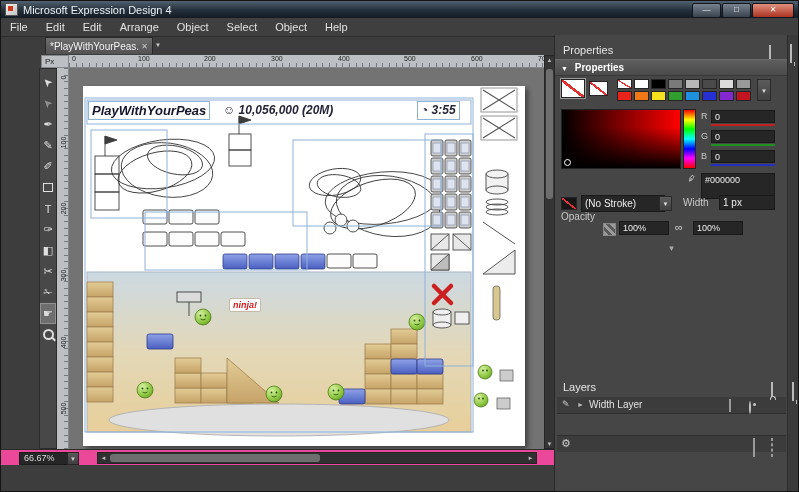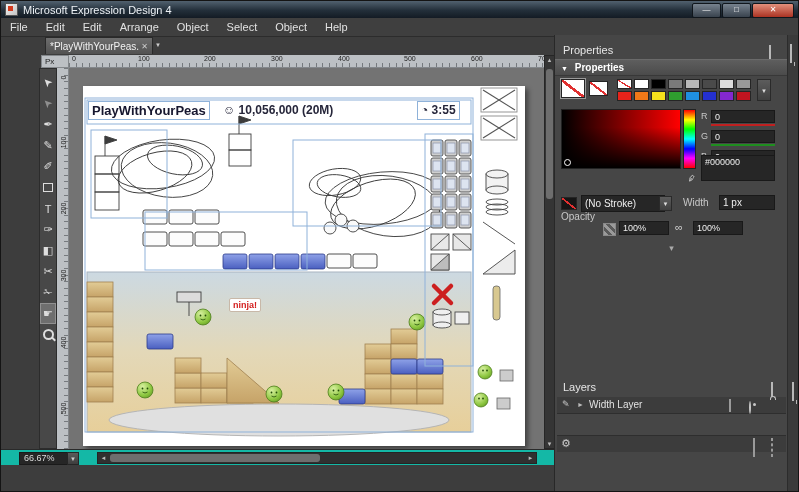--- a/index.html
+++ b/index.html
@@ -50,36 +50,36 @@
   .toolbox{position:absolute;left:38px;top:67px;width:18px;height:381px;background:#484848;
     border:1px solid #2c2c2c;box-sizing:border-box;display:flex;flex-direction:column;align-items:center;padding-top:3px;}
   .tool{width:16px;height:21px;display:flex;align-items:center;justify-content:center;color:#dedede;font-size:11px;}
   .tool.active{background:#6e6e6e;border:1px solid #909090;box-sizing:border-box;}
   .rot-ul{display:inline-block;transform:rotate(-135deg);}
   .sq-glyph{width:8px;height:7px;border:1px solid #dedede;}
   .mag{width:7px;height:7px;border:2px solid #dedede;border-radius:50%;position:relative;}
   .mag::after{content:'';position:absolute;width:5px;height:2px;background:#dedede;right:-4px;bottom:-2px;transform:rotate(45deg);}
 
   
-  .canvas{position:absolute;left:68px;top:67px;width:475px;height:381px;background:#737373;overflow:hidden;}
+  .canvas{position:absolute;left:68px;top:67px;width:475px;height:381px;background:#737373;overflow:hidden;font-style:italic;}
   .artboard{position:absolute;left:14px;top:18px;width:442px;height:360px;background:#ffffff;
     box-shadow:3px 3px 5px rgba(0,0,0,.45);}
   .game-title{position:absolute;left:5px;top:15px;font-size:13px;font-weight:bold;color:#16162e;
     border:1px solid #8fb2d9;padding:0 3px;line-height:17px;}
   .game-score{position:absolute;left:140px;top:17px;font-size:12px;font-weight:bold;color:#26263a;}
   .game-timer{position:absolute;left:334px;top:15px;font-size:12px;font-weight:bold;color:#26263a;
     border:1px solid #8fb2d9;padding:0 3px;line-height:17px;}
   .ninja{position:absolute;left:146px;top:212px;background:#fff;border:1px solid #c8b8a8;border-radius:2px;
     color:#d42020;font-weight:bold;font-size:9px;padding:0 3px;line-height:12px;}
 
   
   .vscroll{position:absolute;left:543px;top:54px;width:11px;height:394px;background:#353535;border:1px solid #262626;box-sizing:border-box;}
   .vthumb{position:absolute;left:1px;top:13px;width:7px;height:130px;background:#6e6e6e;border-radius:3px;}
   .sarr{position:absolute;color:#bbb;font-size:6px;width:9px;text-align:center;}
-  .statusrow{position:absolute;left:0;top:448px;width:554px;height:15px;background:#14b8a6;border-top:1px solid #2a2a2a;}
+  .statusrow{position:absolute;left:0;top:448px;width:554px;height:15px;background:#ec4899;border-top:1px solid #2a2a2a;}
   .zoom-field{position:absolute;left:18px;top:2px;width:46px;height:11px;background:#262626;border:1px solid #1a1a1a;
     color:#ddd;font-size:9px;line-height:11px;padding-left:4px;}
   .zoom-dd{position:absolute;left:66px;top:2px;width:12px;height:13px;background:linear-gradient(#5a5a5a,#3e3e3e);
     border:1px solid #262626;color:#ccc;font-size:6px;text-align:center;line-height:12px;box-sizing:border-box;}
   .hscroll{position:absolute;left:96px;top:2px;width:440px;height:12px;background:#303030;border:1px solid #242424;box-sizing:border-box;}
   .hthumb{position:absolute;left:12px;top:1px;width:210px;height:8px;background:#6e6e6e;border-radius:3px;}
 
   
   .rpanel{position:absolute;left:553px;top:34px;width:233px;height:458px;background:#464646;border-left:1px solid #282828;box-sizing:border-box;}
   .edge-strip{position:absolute;left:786px;top:34px;width:13px;height:458px;background:#3a3a3a;border-left:1px solid #2c2c2c;box-sizing:border-box;}
@@ -525,21 +525,21 @@
 
     <span class="t lbl" style="left:146px;top:96px;font-size:9px">G</span>
     <div class="t field" style="left:156px;top:95px;width:64px;height:13px">0</div>
     <div class="t cbar" style="left:156px;top:109px;background:#1f8f1f"></div>
 
     <span class="t lbl" style="left:146px;top:116px;font-size:9px">B</span>
     <div class="t field" style="left:156px;top:115px;width:64px;height:13px">0</div>
     <div class="t cbar" style="left:156px;top:129px;background:#2030c0"></div>
 
     <span class="t" style="left:132px;top:138px;color:#ddd;font-size:10px;transform:rotate(125deg)">✑</span>
-    <div class="t field" style="left:146px;top:120px;width:74px;height:26px">#000000</div>
+    <div class="t field" style="left:146px;top:138px;width:74px;height:26px">#000000</div>
 
     
     <div class="t sw slash-dark" style="left:6px;top:162px;width:16px;height:13px"></div>
     <div class="t field" style="left:26px;top:160px;width:84px;height:17px;line-height:15px;font-size:10px">
       <span>(No Stroke)</span>
     </div>
     <div class="t ddbtn" style="left:104px;top:161px;width:13px;height:15px;line-height:14px">▼</div>
     <span class="t lbl" style="left:128px;top:162px">Width</span>
     <div class="t field" style="left:164px;top:160px;width:56px;height:15px;line-height:14px;font-size:10px">1 px</div>
 

